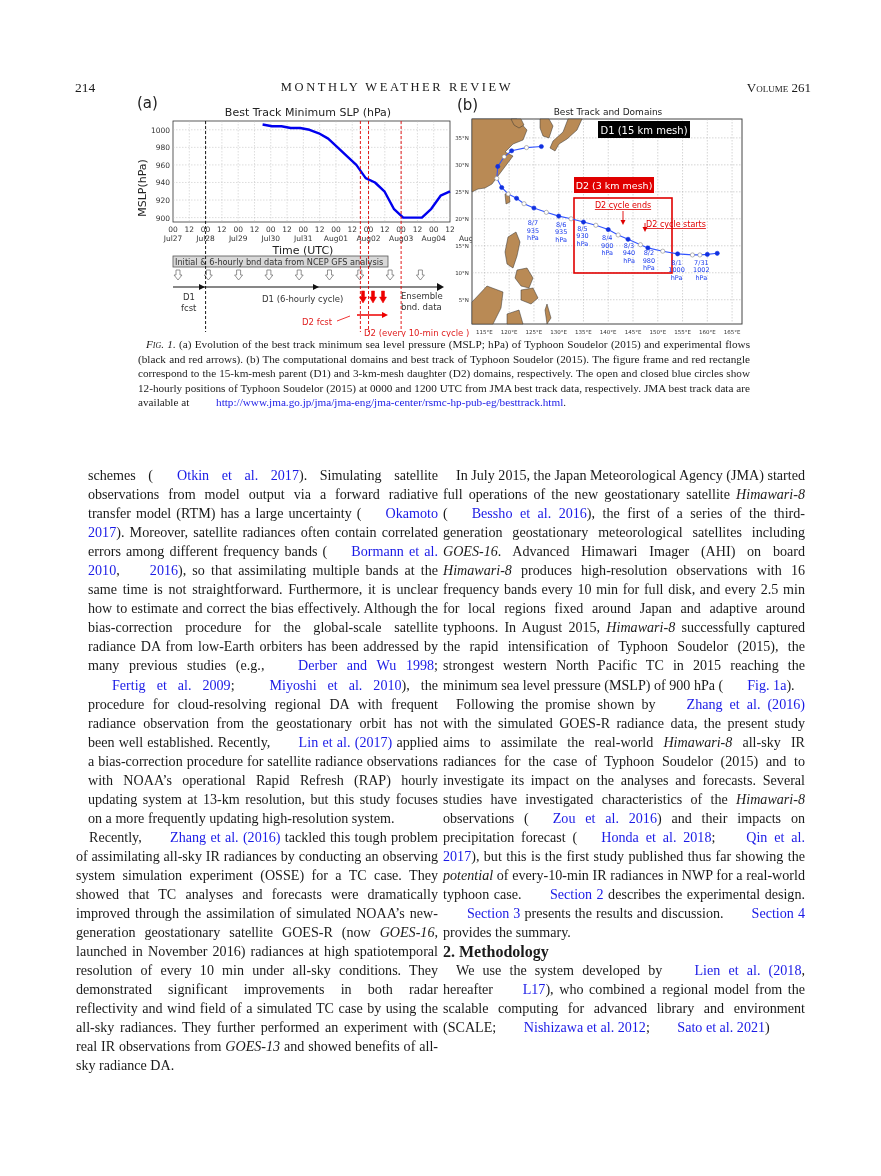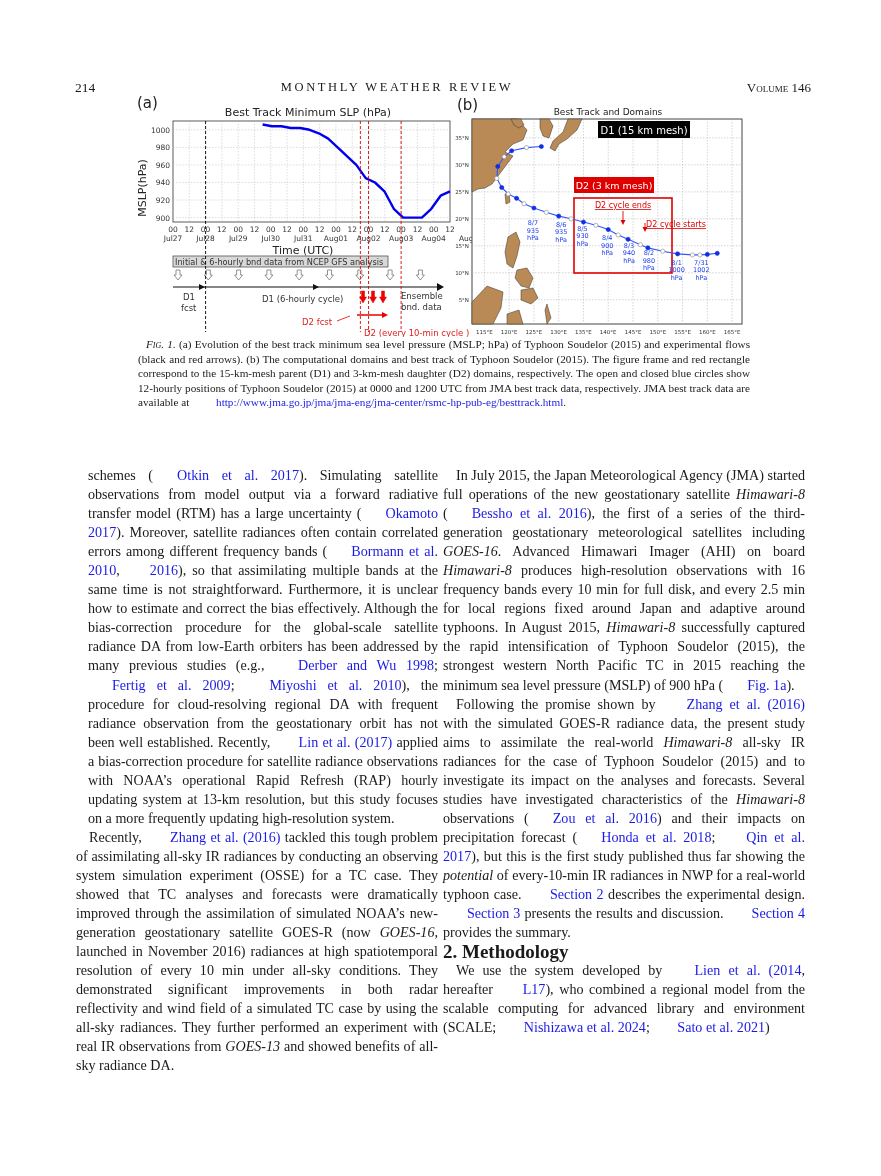--- a/index.html
+++ b/index.html
@@ -11,29 +11,29 @@
   #fig { position:absolute; left:135px; top:92px; width:615px; height:245px; }
   .caption { position:absolute; left:138px; top:337px; width:612px; font-size:11.2px; line-height:14.6px; text-align:justify; text-indent:8px; }
   .caption .sc { font-variant:small-caps;font-style:italic; }
   a, .lnk { color:#1a1ae6; text-decoration:none;padding-left:24px; }
   .col { position:absolute; top:466px; width:362px; font-size:14.1px; line-height:19.05px; text-align:justify; }
   .col.left { left:76px; }
   .col.right { left:443px; }
   .col p { margin:0; text-indent:13px; }
   .col p.noind { text-indent:0;margin-left:12px; }
   .col i { }
-  .sec-h { margin:21px 0 14px 0; font-weight:bold; font-size:19px; text-indent:0 !important; }
+  .sec-h { margin:21px 0 14px 0; font-weight:bold; font-size:16px; text-indent:0 !important; }
   svg text { font-family:"DejaVu Sans", sans-serif; }
 </style>
 </head>
 <body>
 
 <div class="hdr pg">214</div>
 <div class="hdr jr">MONTHLY WEATHER REVIEW</div>
-<div class="hdr vol">Volume 146</div>
+<div class="hdr vol">Volume 261</div>
 
 <svg id="fig" viewBox="0 0 615 245" width="615" height="245">
 
   <g>
     <text x="2" y="16" font-size="15" fill="#222">(a)</text>
     <text x="173" y="24" font-size="11" text-anchor="middle" fill="#222">Best Track Minimum SLP (hPa)</text>
     <text transform="translate(11,96) rotate(-90)" font-size="11" text-anchor="middle" fill="#222">MSLP(hPa)</text>
     <g id="plotA">
         <rect x="38" y="29" width="277" height="101" fill="#fff" stroke="#333" stroke-width="0.8"></rect>
         <line x1="54.294117647058826" y1="29" x2="54.294117647058826" y2="130" stroke="#bbb" stroke-width="0.5" stroke-dasharray="1.5,1.5"></line>
@@ -269,14 +269,14 @@
 
 <div class="col left">
   <p class="noind rich">schemes (<a>Otkin et al. 2017</a>). Simulating satellite observations from model output via a forward radiative transfer model (RTM) has a large uncertainty (<a>Okamoto 2017</a>). Moreover, satellite radiances often contain correlated errors among different frequency bands (<a>Bormann et al. 2010</a>, <a>2016</a>), so that assimilating multiple bands at the same time is not straightforward. Furthermore, it is unclear how to estimate and correct the bias effectively. Although the bias-correction procedure for the global-scale satellite radiance DA from low-Earth orbiters has been addressed by many previous studies (e.g., <a>Derber and Wu 1998</a>; <a>Fertig et al. 2009</a>; <a>Miyoshi et al. 2010</a>), the procedure for cloud-resolving regional DA with frequent radiance observation from the geostationary orbit has not been well established. Recently, <a>Lin et al. (2017)</a> applied a bias-correction procedure for satellite radiance observations with NOAA’s operational Rapid Refresh (RAP) hourly updating system at 13-km resolution, but this study focuses on a more frequently updating high-resolution system.</p>
   <p class="rich">Recently, <a>Zhang et al. (2016)</a> tackled this tough problem of assimilating all-sky IR radiances by conducting an observing system simulation experiment (OSSE) for a TC case. They showed that TC analyses and forecasts were dramatically improved through the assimilation of simulated NOAA’s new-generation geostationary satellite GOES-R (now <i>GOES-16</i>, launched in November 2016) radiances at high spatiotemporal resolution of every 10 min under all-sky conditions. They demonstrated significant improvements in both radar reflectivity and wind field of a simulated TC case by using the all-sky radiances. They further performed an experiment with real IR observations from <i>GOES-13</i> and showed benefits of all-sky radiance DA.</p>
 </div>
 
 <div class="col right">
   <p class="rich">In July 2015, the Japan Meteorological Agency (JMA) started full operations of the new geostationary satellite <i>Himawari-8</i> (<a>Bessho et al. 2016</a>), the first of a series of the third-generation geostationary meteorological satellites including <i>GOES-16</i>. Advanced Himawari Imager (AHI) on board <i>Himawari-8</i> produces high-resolution observations with 16 frequency bands every 10 min for full disk, and every 2.5 min for local regions fixed around Japan and adaptive around typhoons. In August 2015, <i>Himawari-8</i> successfully captured the rapid intensification of Typhoon Soudelor (2015), the strongest western North Pacific TC in 2015 reaching the minimum sea level pressure (MSLP) of 900 hPa (<a>Fig. 1a</a>).</p>
   <p class="rich">Following the promise shown by <a>Zhang et al. (2016)</a> with the simulated GOES-R radiance data, the present study aims to assimilate the real-world <i>Himawari-8</i> all-sky IR radiances for the case of Typhoon Soudelor (2015) and to investigate its impact on the analyses and forecasts. Several studies have investigated characteristics of the <i>Himawari-8</i> observations (<a>Zou et al. 2016</a>) and their impacts on precipitation forecast (<a>Honda et al. 2018</a>; <a>Qin et al. 2017</a>), but this is the first study published thus far showing the <i>potential</i> of every-10-min IR radiances in NWP for a real-world typhoon case. <a>Section 2</a> describes the experimental design. <a>Section 3</a> presents the results and discussion. <a>Section 4</a> provides the summary.</p>
   <p class="sec-h">2. Methodology</p>
-  <p class="rich">We use the system developed by <a>Lien et al. (2014</a>, hereafter <a>L17</a>), who combined a regional model from the scalable computing for advanced library and environment (SCALE; <a>Nishizawa et al. 2024</a>; <a>Sato et al. 2021</a>)</p>
+  <p class="rich">We use the system developed by <a>Lien et al. (2018</a>, hereafter <a>L17</a>), who combined a regional model from the scalable computing for advanced library and environment (SCALE; <a>Nishizawa et al. 2012</a>; <a>Sato et al. 2021</a>)</p>
 </div>
 
 </body></html>

